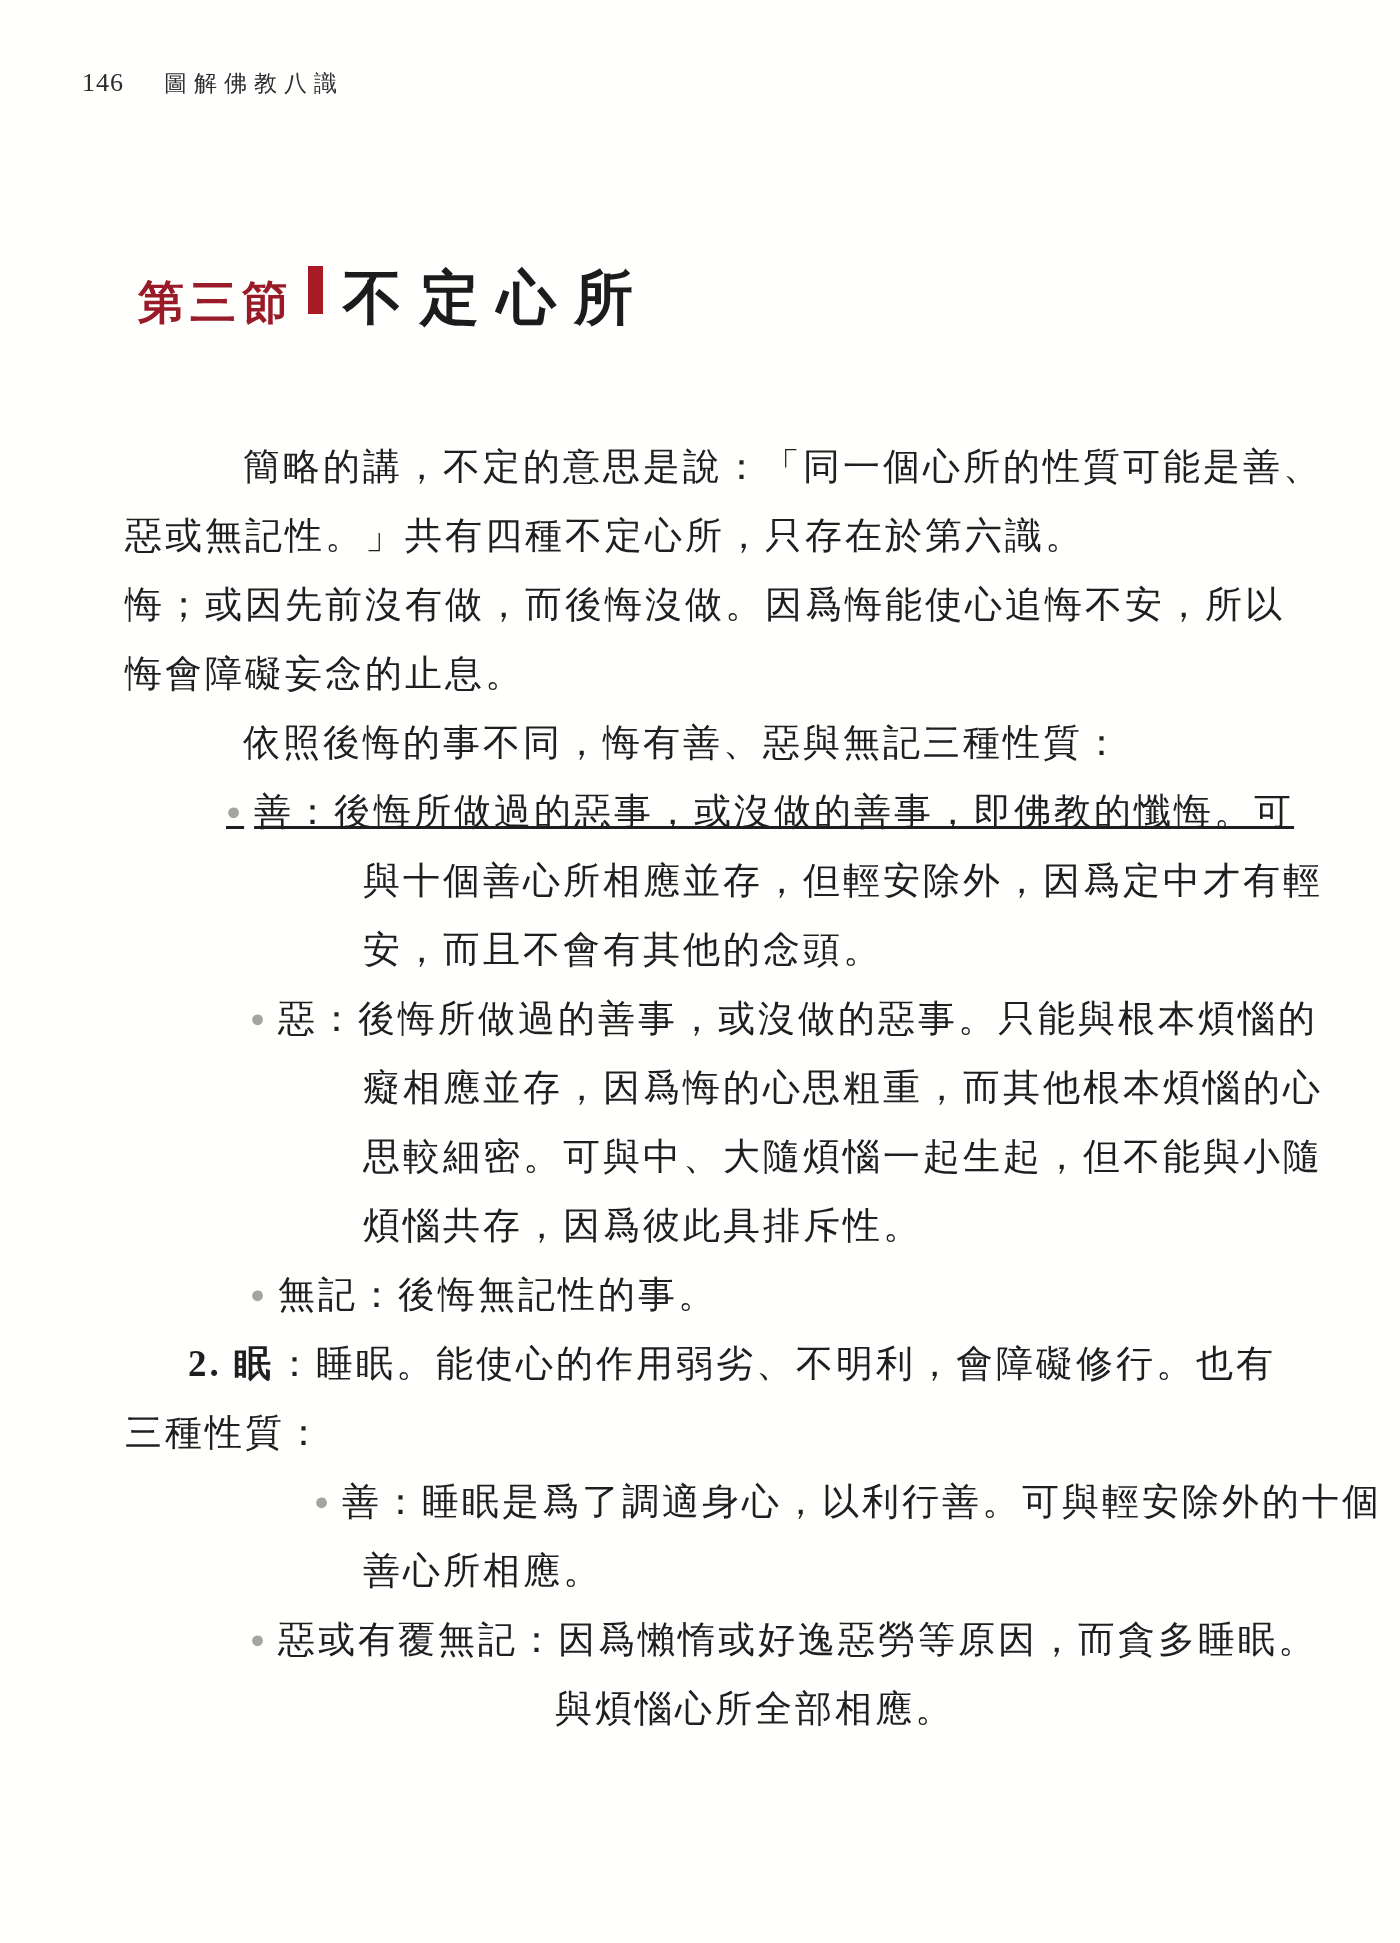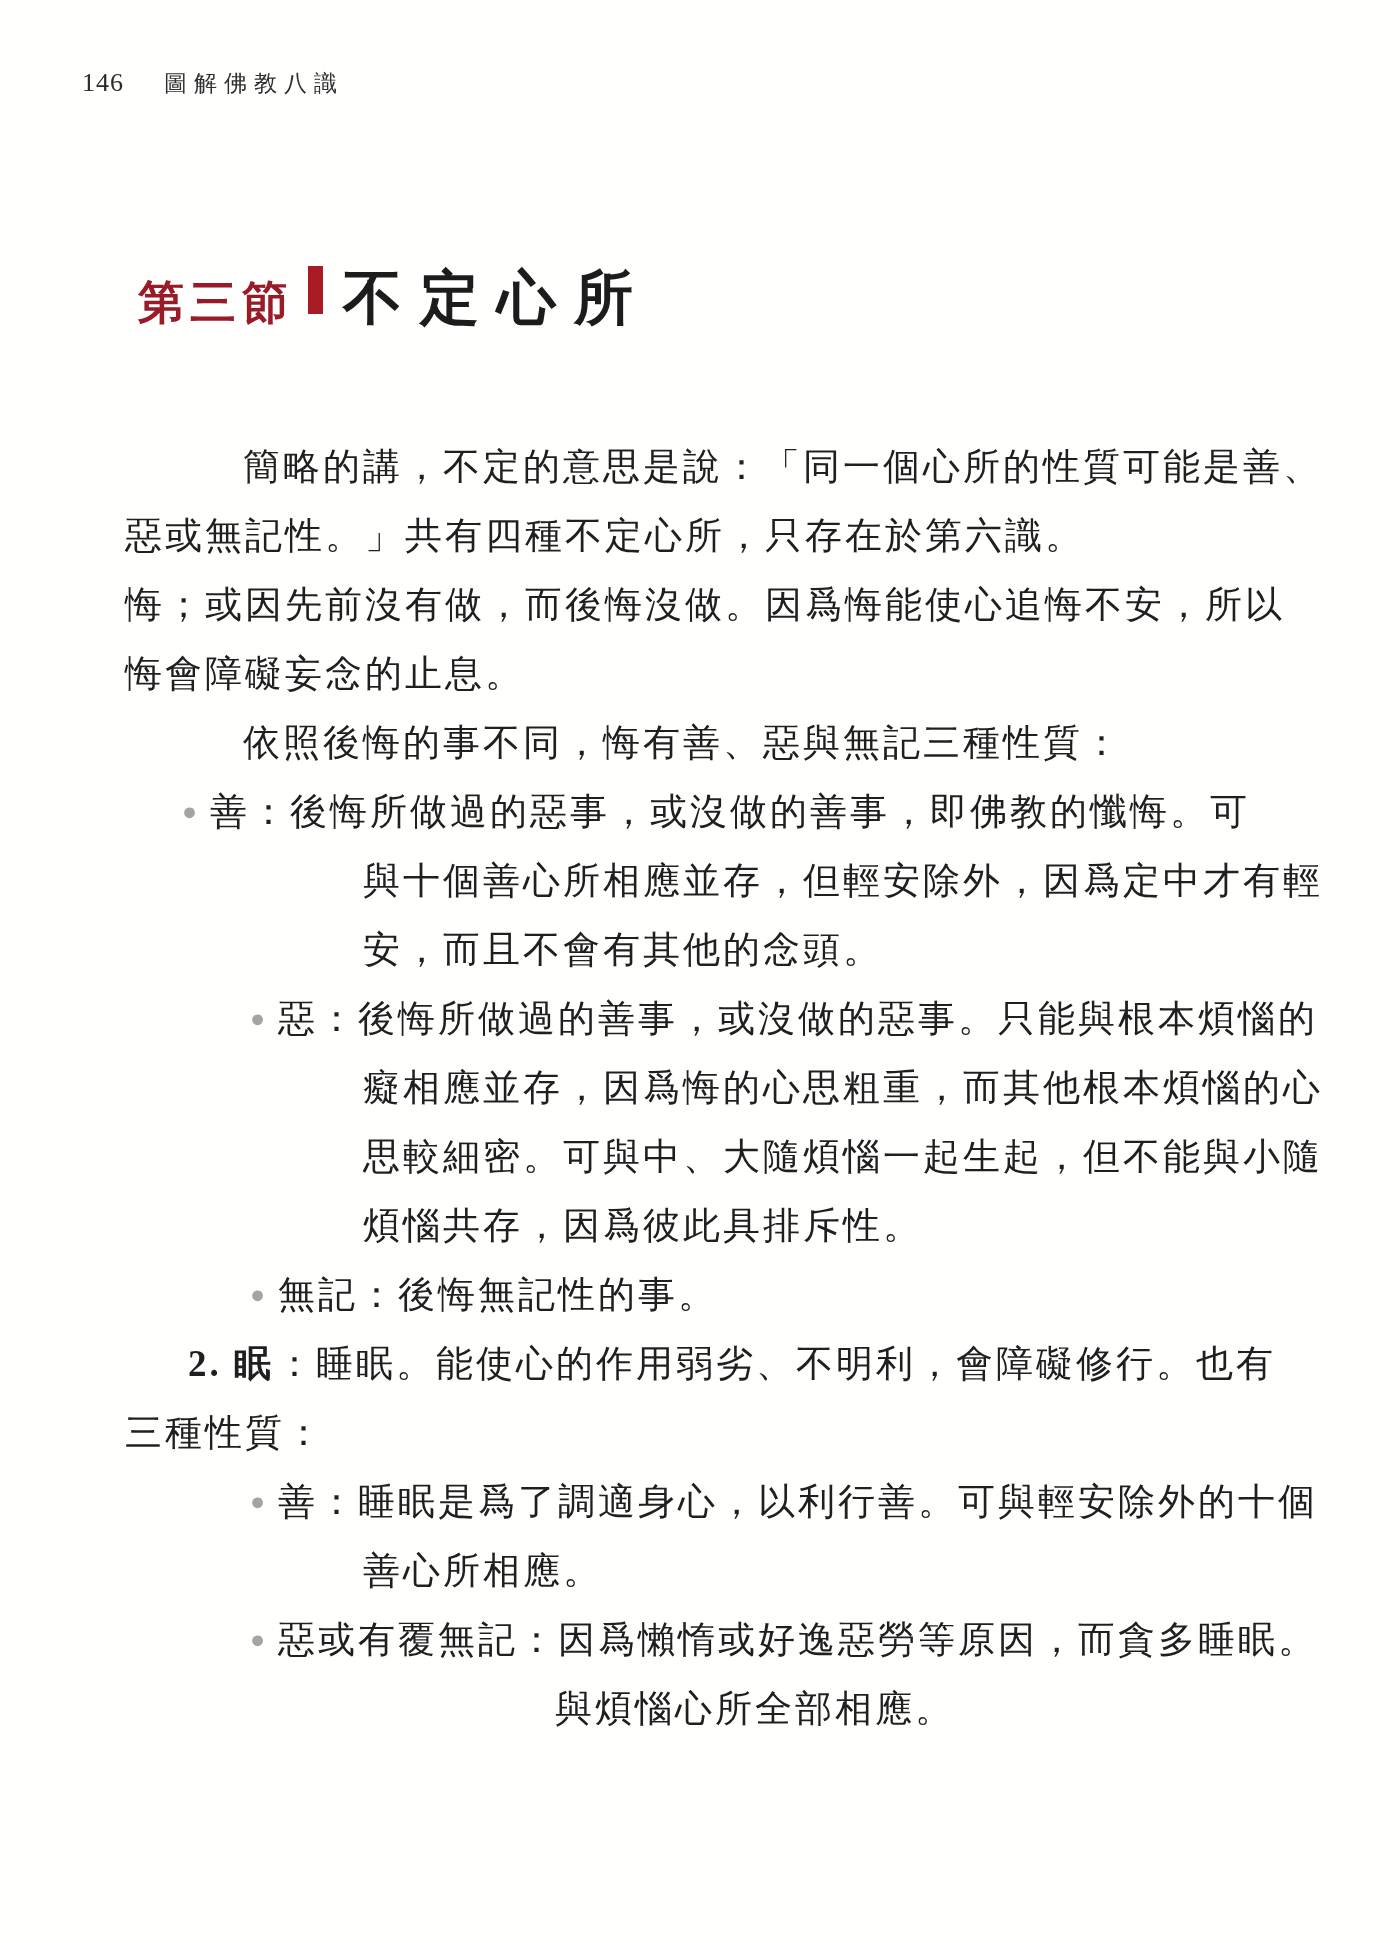--- a/index.html
+++ b/index.html
@@ -97,29 +97,29 @@
     <span class="section-bar"></span>
     <span class="section-title">不定心所</span>
   </div>
 
   <div class="body-text">
       <div class="line" style="margin-left: 118px;"><span>簡略的講，不定的意思是說：「同一個心所的性質可能是善、</span></div>
       <div class="line" style="margin-left: 0px;"><span>惡或無記性。」共有四種不定心所，只存在於第六識。</span></div>
       <div class="line" style="margin-left: 0px;"><span>悔；或因先前沒有做，而後悔沒做。因爲悔能使心追悔不安，所以</span></div>
       <div class="line" style="margin-left: 0px;"><span>悔會障礙妄念的止息。</span></div>
       <div class="line" style="margin-left: 118px;"><span>依照後悔的事不同，悔有善、惡與無記三種性質：</span></div>
-      <div class="line" style="margin-left: 57px;"><span class="dot">●</span><span>善：後悔所做過的惡事，或沒做的善事，即佛教的懺悔。可</span></div>
+      <div class="line" style="margin-left: 101px; text-decoration: underline;"><span class="dot">●</span><span>善：後悔所做過的惡事，或沒做的善事，即佛教的懺悔。可</span></div>
       <div class="line" style="margin-left: 238px;"><span>與十個善心所相應並存，但輕安除外，因爲定中才有輕</span></div>
       <div class="line" style="margin-left: 238px;"><span>安，而且不會有其他的念頭。</span></div>
       <div class="line" style="margin-left: 125px;"><span class="dot">●</span><span>惡：後悔所做過的善事，或沒做的惡事。只能與根本煩惱的</span></div>
       <div class="line" style="margin-left: 238px;"><span>癡相應並存，因爲悔的心思粗重，而其他根本煩惱的心</span></div>
       <div class="line" style="margin-left: 238px;"><span>思較細密。可與中、大隨煩惱一起生起，但不能與小隨</span></div>
       <div class="line" style="margin-left: 238px;"><span>煩惱共存，因爲彼此具排斥性。</span></div>
       <div class="line" style="margin-left: 125px;"><span class="dot">●</span><span>無記：後悔無記性的事。</span></div>
       <div class="line" style="margin-left: 63px;"><span class="num">2. 眠</span><span>：睡眠。能使心的作用弱劣、不明利，會障礙修行。也有</span></div>
       <div class="line" style="margin-left: 0px;"><span>三種性質：</span></div>
-      <div class="line" style="margin-left: 125px;"><span class="dot">●</span><span>善：睡眠是爲了調適身心，以利行善。可與輕安除外的十個</span></div>
+      <div class="line" style="margin-left: 125px; text-align: right;"><span class="dot">●</span><span>善：睡眠是爲了調適身心，以利行善。可與輕安除外的十個</span></div>
       <div class="line" style="margin-left: 238px;"><span>善心所相應。</span></div>
       <div class="line" style="margin-left: 125px; font-family: Liberation Serif, serif;"><span class="dot">●</span><span>惡或有覆無記：因爲懶惰或好逸惡勞等原因，而貪多睡眠。</span></div>
       <div class="line" style="margin-left: 430px;"><span>與煩惱心所全部相應。</span></div>
     </div>
 
 </div>
 
 </body></html>

